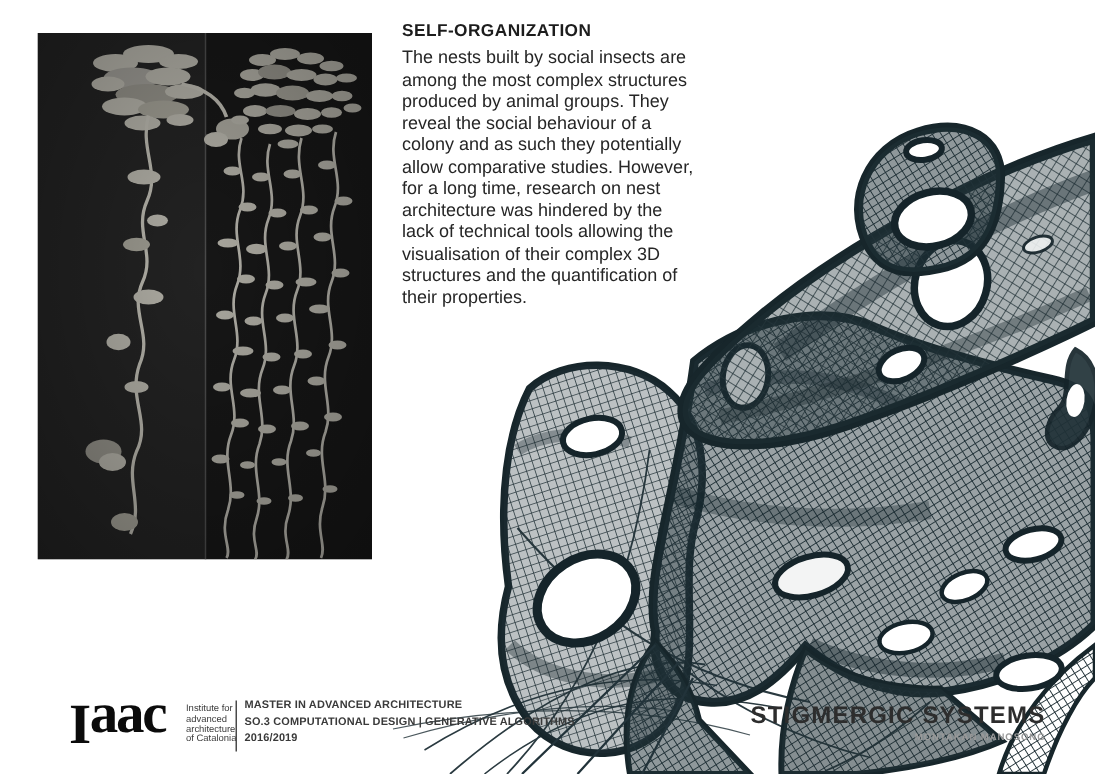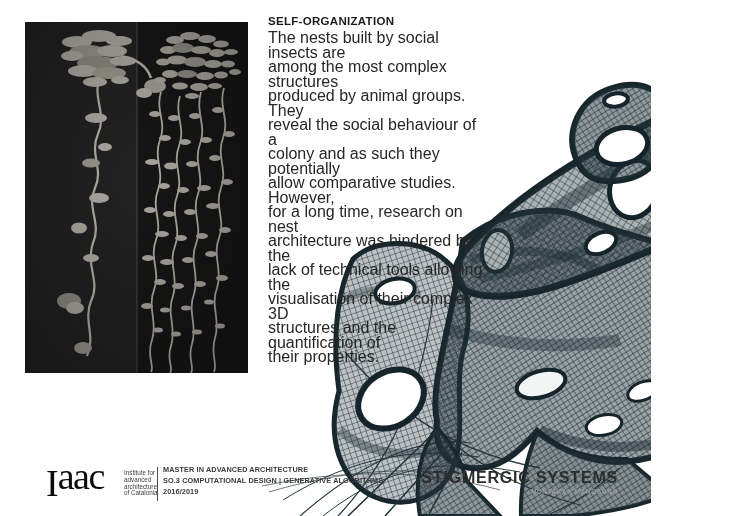--- a/index.html
+++ b/index.html
@@ -1,29 +1,29 @@
 <!DOCTYPE html>
 <html><head>
 <meta charset="utf-8">
 <style>
   html,body{margin:0;padding:0;background:#ffffff;}
-  .slide{position:relative;width:651px;height:516px;background:#ffffff;overflow:hidden;
+  .slide{position:relative;width:730px;height:516px;background:#ffffff;overflow:hidden;
          font-family:"Liberation Sans",sans-serif;}
   .slide svg{display:block;}
   
   .wireframe{position:absolute;left:0;top:0;width:730px;height:516px;}
   
   .nest-photo{position:absolute;left:25px;top:22px;width:223px;height:351px;}
   
   .article{position:absolute;left:268px;top:15px;width:218px;color:#262626;}
   .article h1{margin:0 0 4px 0;font-size:11.5px;font-weight:bold;letter-spacing:.3px;color:#1c1c1c;}
-  .article p{margin:0;font-size:16px;line-height:14.5px;white-space:pre-line;color:#262626;}
+  .article p{margin:0;font-size:12px;line-height:14.5px;white-space:pre-line;color:#262626;}
   
   .logo{position:absolute;left:46px;top:464px;color:#0b0b0b;
-        font-family:"Liberation Serif",serif;font-weight:normal;font-size:38px;line-height:1;
+        font-family:"Liberation Serif",serif;font-weight:bold;font-size:38px;line-height:1;
         letter-spacing:-1px;}
   .logo .aac{position:relative;top:-7px;letter-spacing:-1.5px;}
   .institute{position:absolute;left:124px;top:470px;font-size:6.3px;line-height:6.8px;
              color:#3c3c3c;white-space:pre-line;}
   .vrule{position:absolute;left:157px;top:467px;width:1px;height:34px;background:#4a4a4a;}
   .program{position:absolute;left:163px;top:464px;font-size:7.3px;font-weight:bold;
            line-height:11px;color:#3a3a3a;white-space:pre-line;letter-spacing:.1px;}
   .project{position:absolute;right:33px;top:469px;text-align:right;}
   .project .title{font-size:16px;font-weight:bold;letter-spacing:.8px;color:#2d2d2d;}
   .project .author{font-size:6.4px;font-weight:bold;letter-spacing:.6px;color:#9a9a9a;margin-top:1px;}

